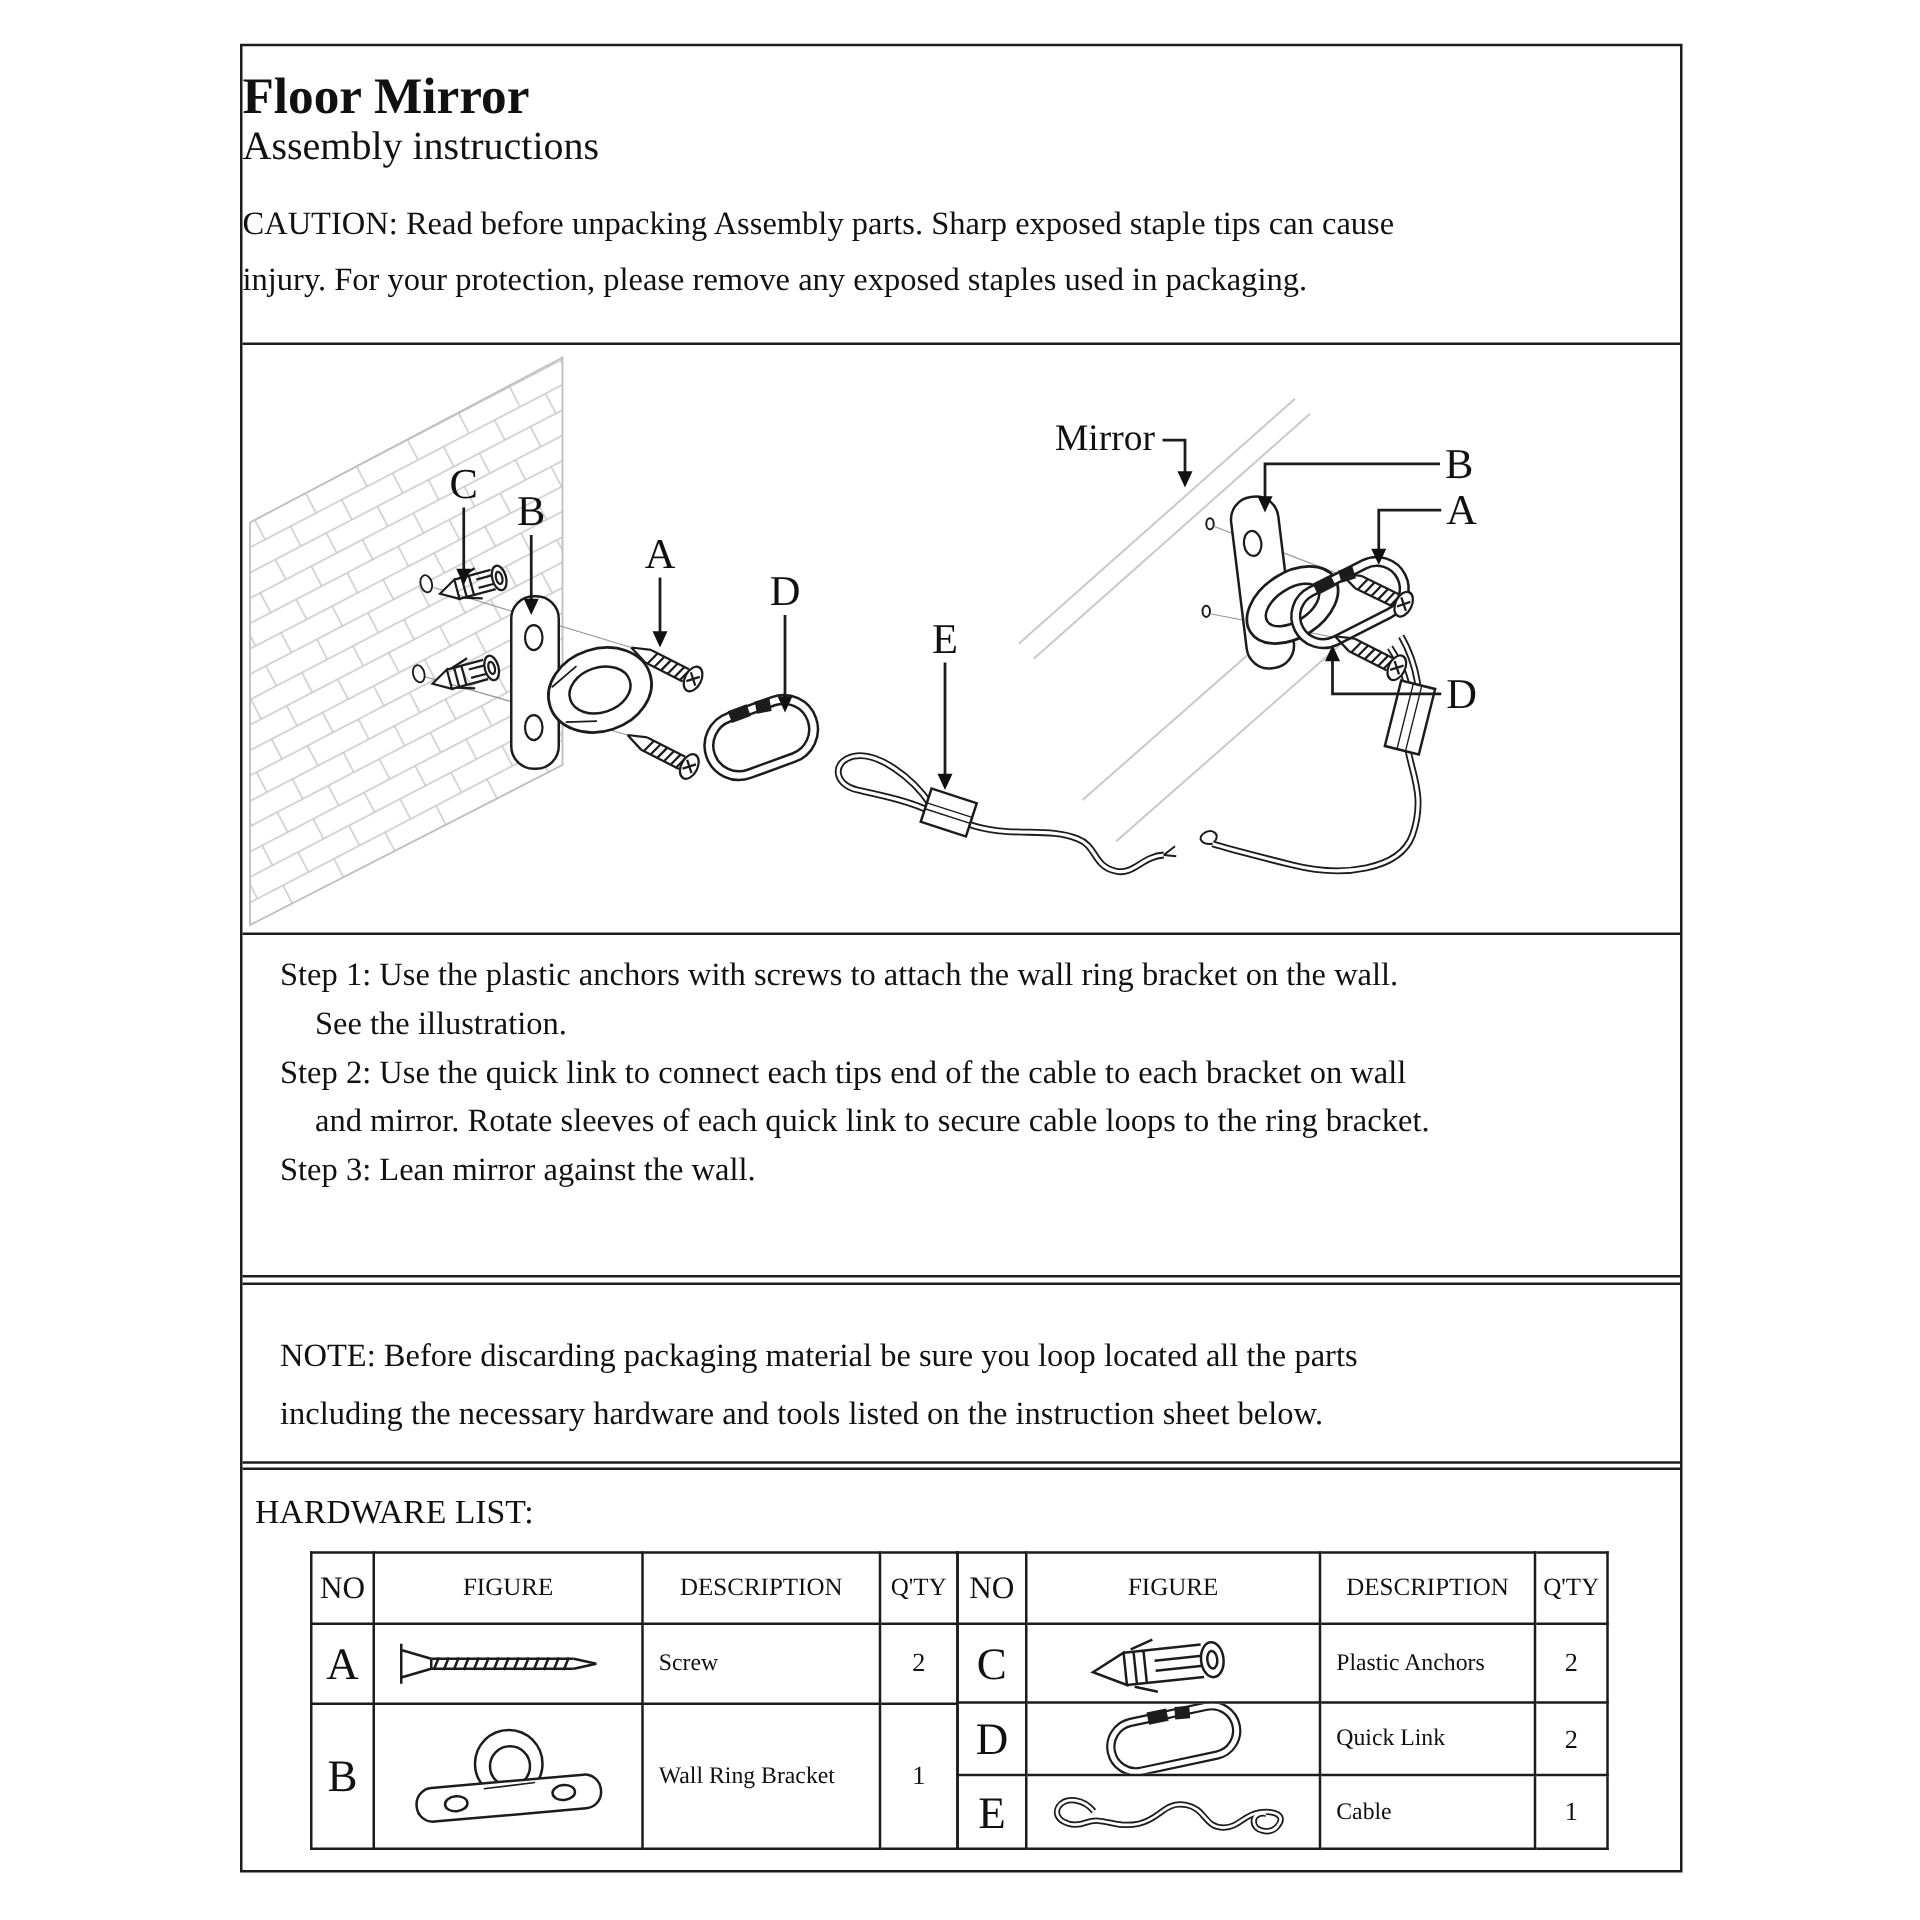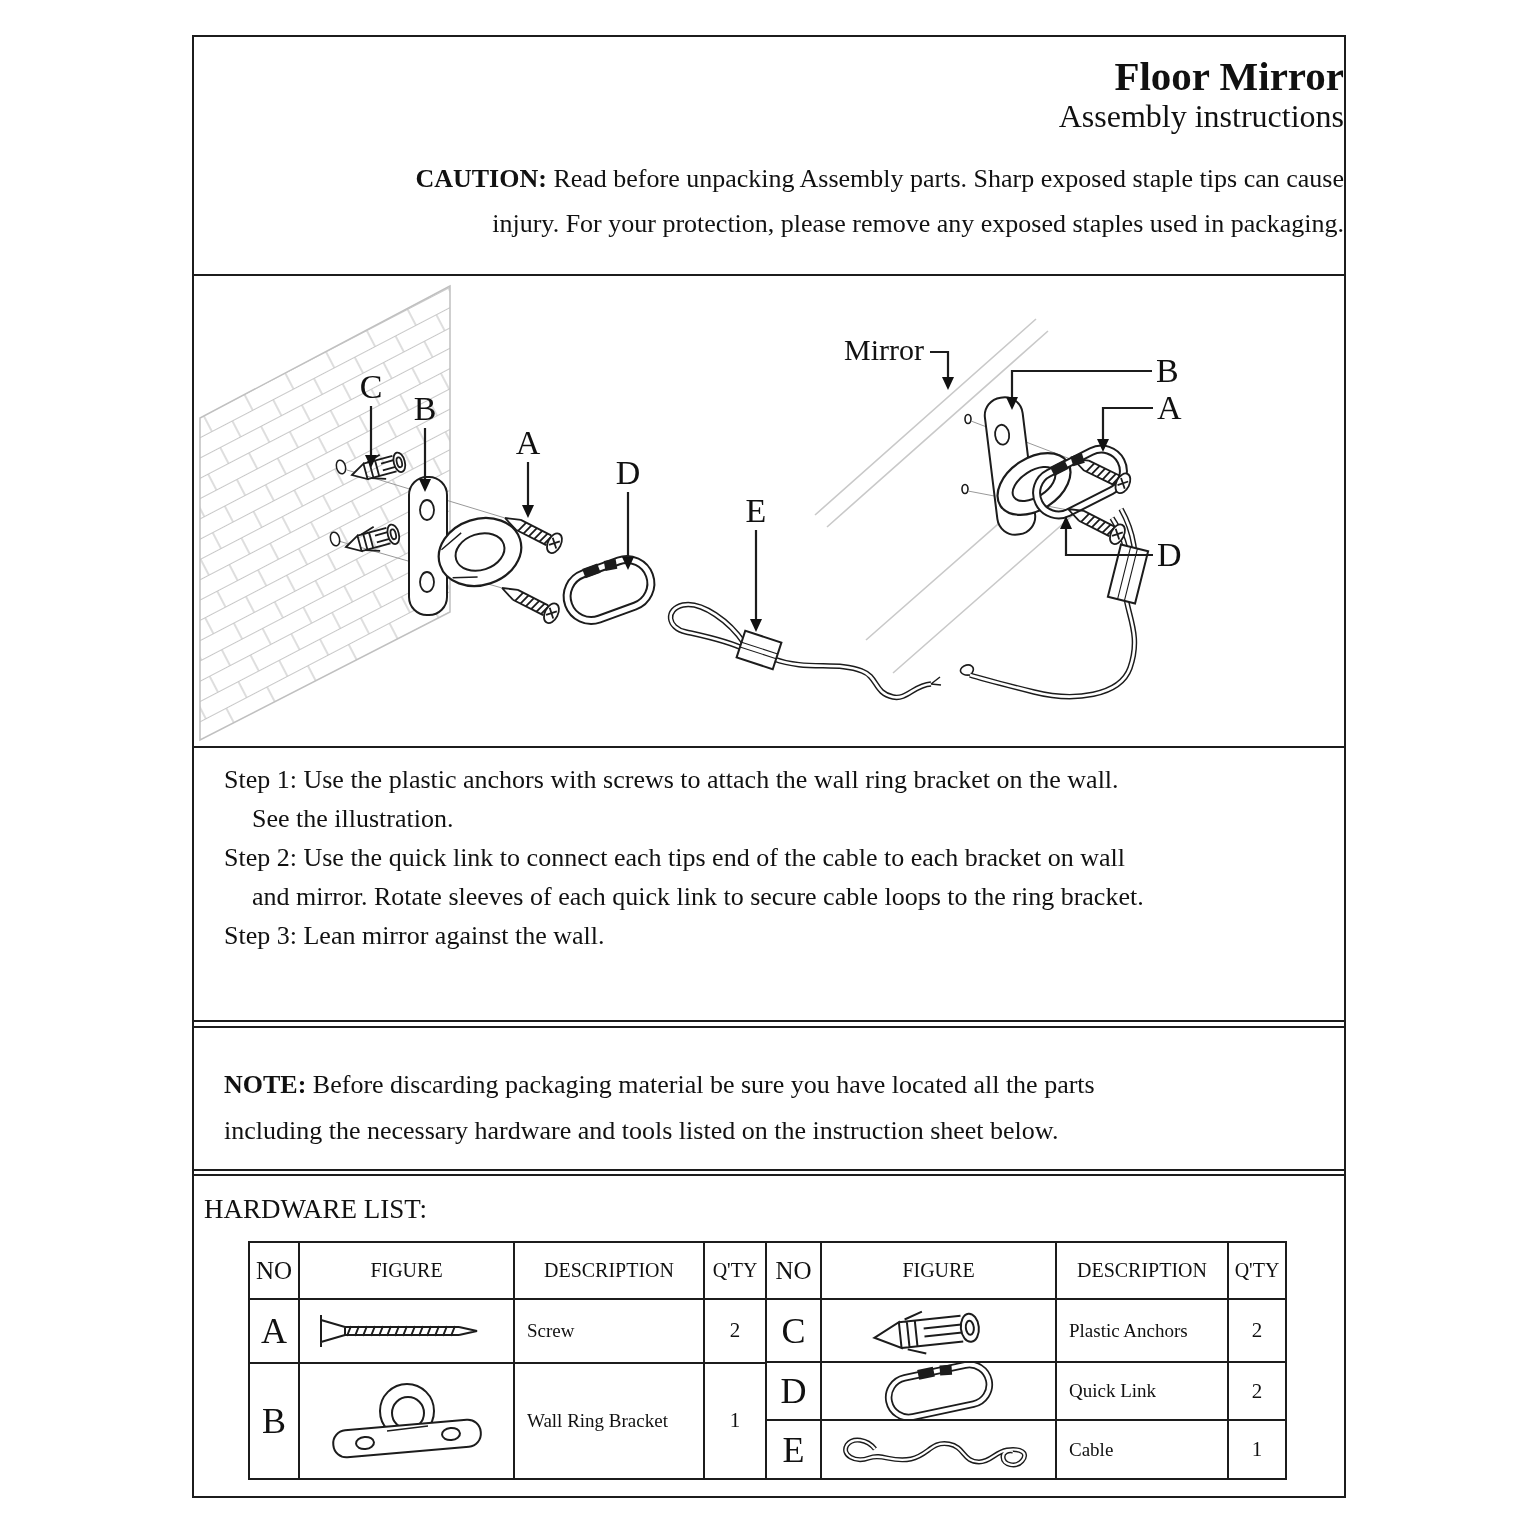--- a/index.html
+++ b/index.html
@@ -4,25 +4,25 @@
 <style>
   html,body{margin:0;padding:0}
   body{width:1536px;height:1536px;position:relative;background:#ffffff;
        font-family:"Liberation Serif",serif;color:#111}
   .page{position:absolute;left:192px;top:35px;width:1154px;height:1463px;
         border:2px solid #1c1c1c}
   .page,.page *{box-sizing:border-box}
   .sec{border-bottom:2px solid #1c1c1c;overflow:hidden}
 
   
-  #sec-title{height:239px;text-align:right}
+  #sec-title{height:239px;text-align:left}
   .doc-title{font-size:41px;font-weight:bold;margin-top:17px;line-height:1.08}
   .doc-sub{font-size:32px;line-height:1.15}
   .caution{font-size:26px;line-height:45px;margin-top:21px}
-  .b{font-weight:bold}
+  .b{font-weight:normal}
 
   
   #sec-diagram{height:472px;position:relative}
   #diagram{display:block;margin-top:2px}
   svg text{font-family:"Liberation Serif",serif;fill:#111}
   .dl{font-size:34px}
   .dl2{font-size:30px}
   .ln{stroke:#1c1c1c;fill:none}
   .thin{stroke:#999;stroke-width:1;fill:none}
   .gray{stroke:#c9c9c9;stroke-width:1.6;fill:none}
@@ -212,21 +212,21 @@
     <div class="step-cont">See the illustration.</div>
     <div class="step-line"><span>Step 2:</span> <span>Use the quick link to connect each tips end of the cable to each bracket on wall</span></div>
     <div class="step-cont">and mirror. Rotate sleeves of each quick link to secure cable loops to the ring bracket.</div>
     <div class="step-line"><span>Step 3:</span> <span>Lean mirror against the wall.</span></div>
   </div>
 
   <div class="gap" id="gap1"></div>
 
   <div class="sec" id="sec-note">
     <div class="note-block">
-      <div class="note-line"><span class="b">NOTE:</span> <span>Before discarding packaging material be sure you have located all the parts</span></div>
+      <div class="note-line"><span class="b">NOTE:</span> <span>Before discarding packaging material be sure you loop located all the parts</span></div>
       <div class="note-line">including the necessary hardware and tools listed on the instruction sheet below.</div>
     </div>
   </div>
 
   <div class="gap" id="gap2"></div>
 
   <div class="sec" id="sec-hardware">
     <div class="sec-heading">HARDWARE LIST:</div>
     <div class="tables">
 

